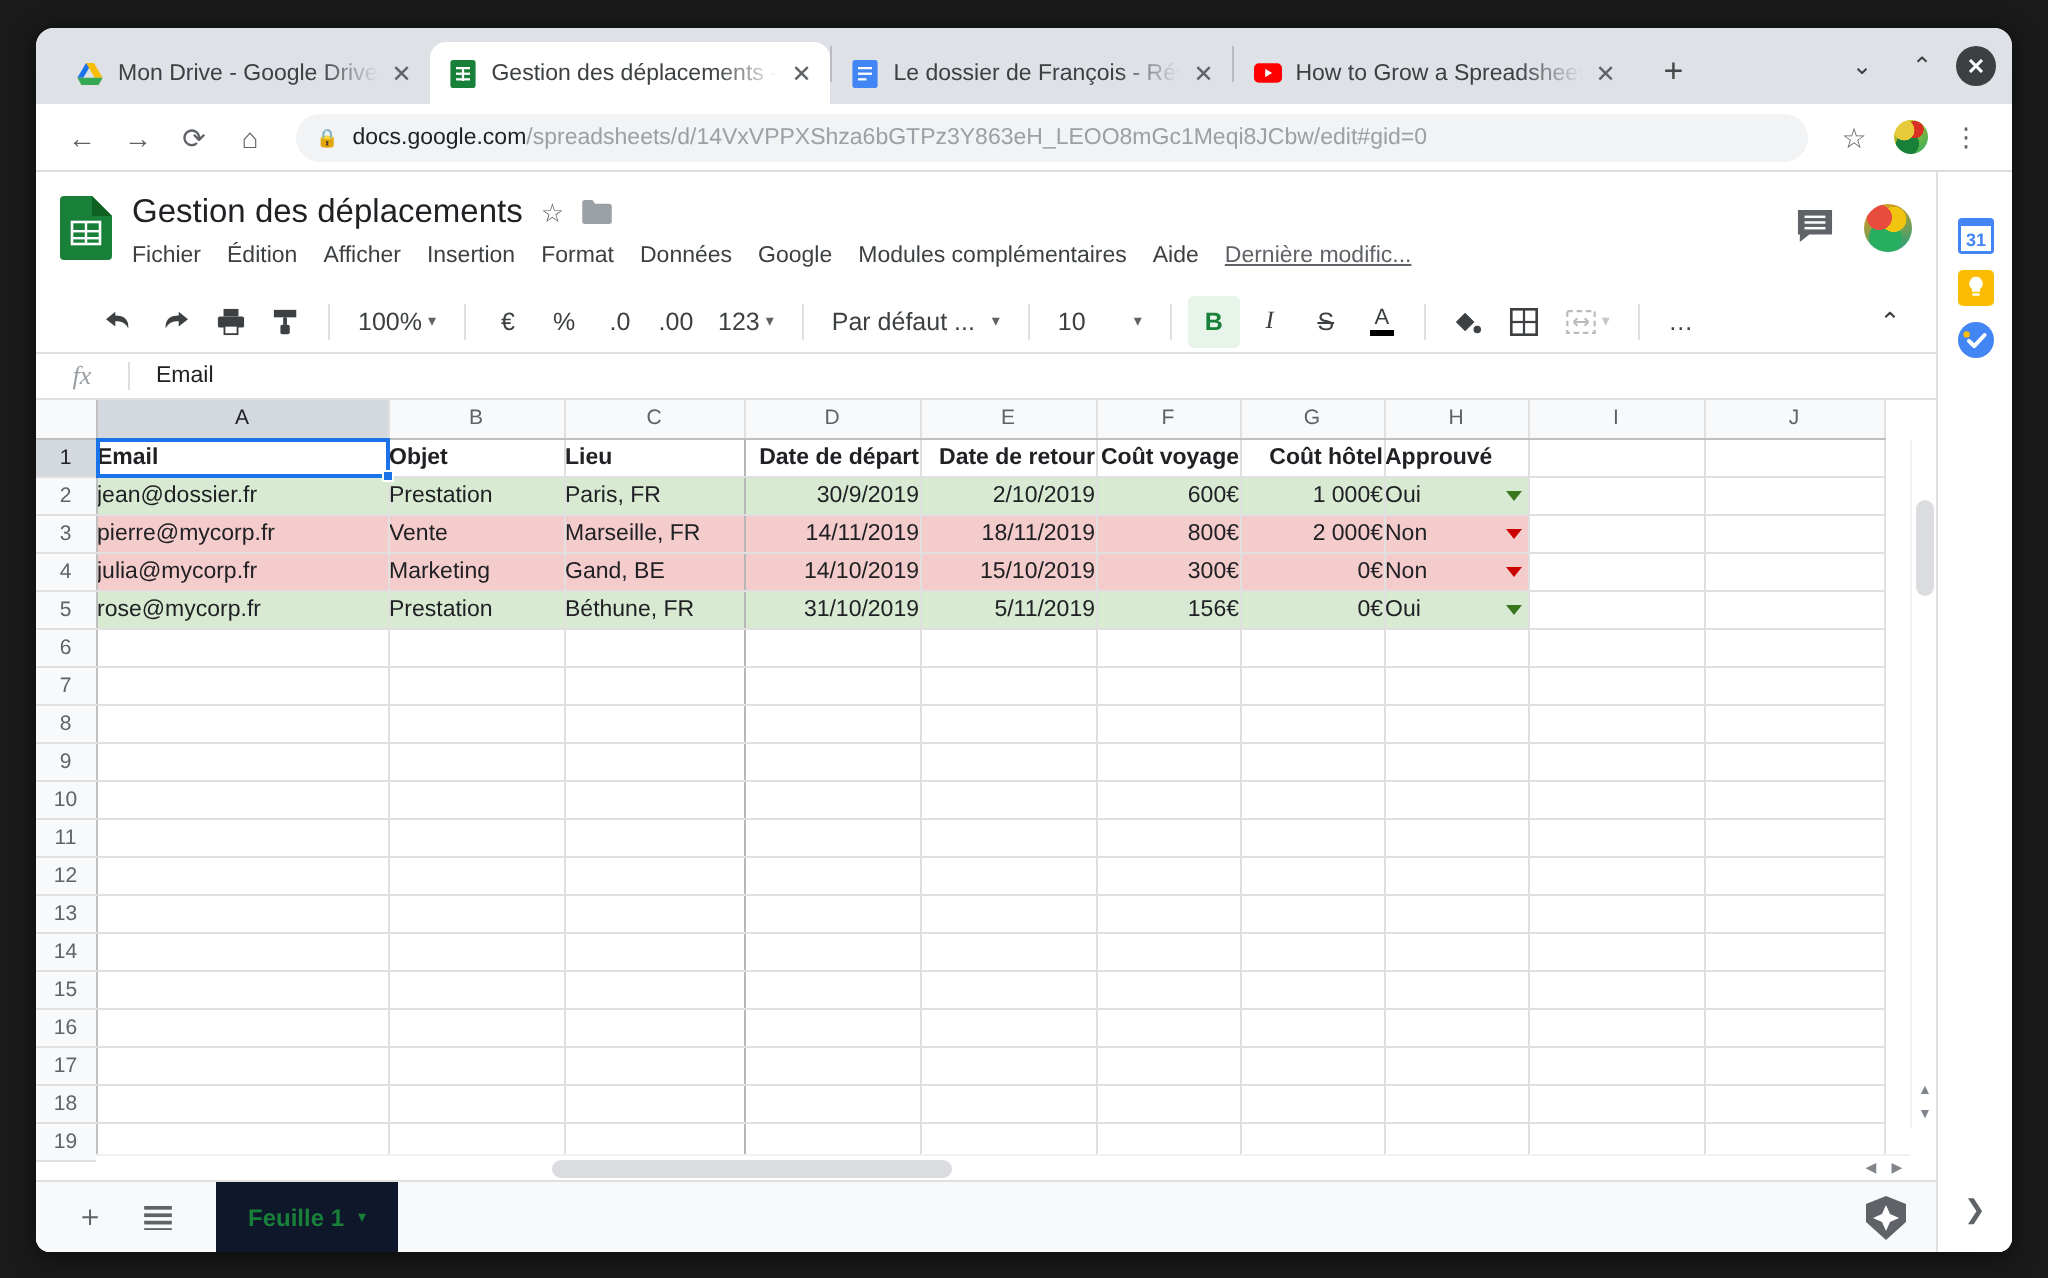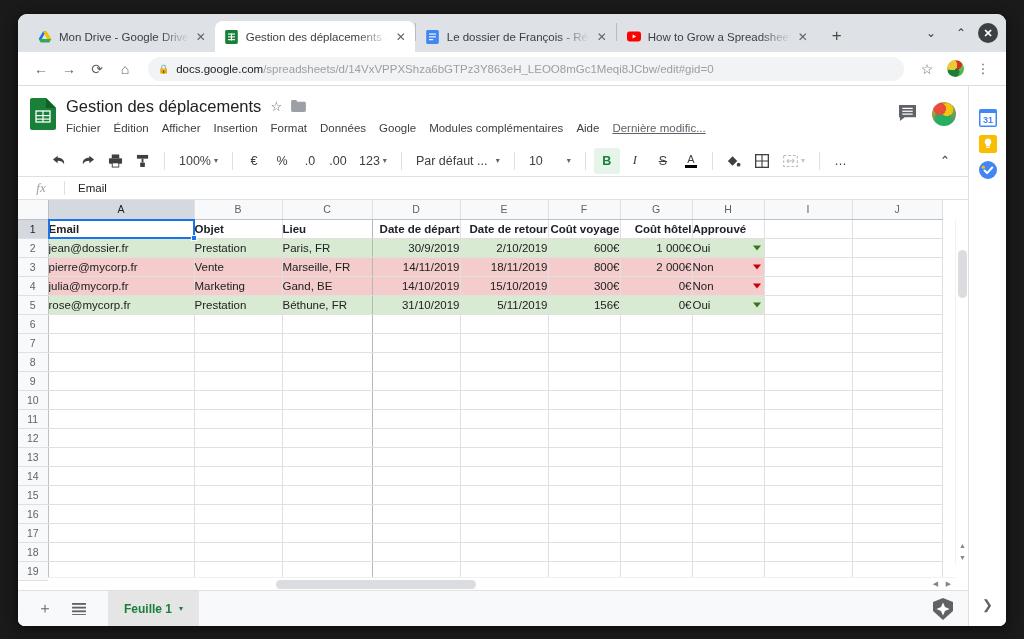--- a/index.html
+++ b/index.html
@@ -253,21 +253,21 @@
   #sheetbar {
     height:36px; background:#f8f9fa; border-top:1px solid #e0e0e0;
     display:flex; align-items:center; padding-left:12px; gap:4px;
     position:relative;
   }
   .sbtn {
     width:30px;height:30px;display:flex;align-items:center;justify-content:center;
     color:#5f6368;font-size:15px;
   }
   #sheettab {
-    height:36px;background:#e5e5e5;display:flex;align-items:center;gap:7px;
+    height:36px;background:#0f172a;display:flex;align-items:center;gap:7px;
     padding:0 16px;margin-left:10px;
     font-size:12px;color:#188038;font-weight:bold;
   }
   #sheettab .caret { font-size:8px; color:#188038; font-weight:normal;}
   #explorebtn {
     position:absolute; right:14px; top:50%; transform:translateY(-50%);
     width:22px;height:22px;display:flex;align-items:center;justify-content:center;
   }
 
   

